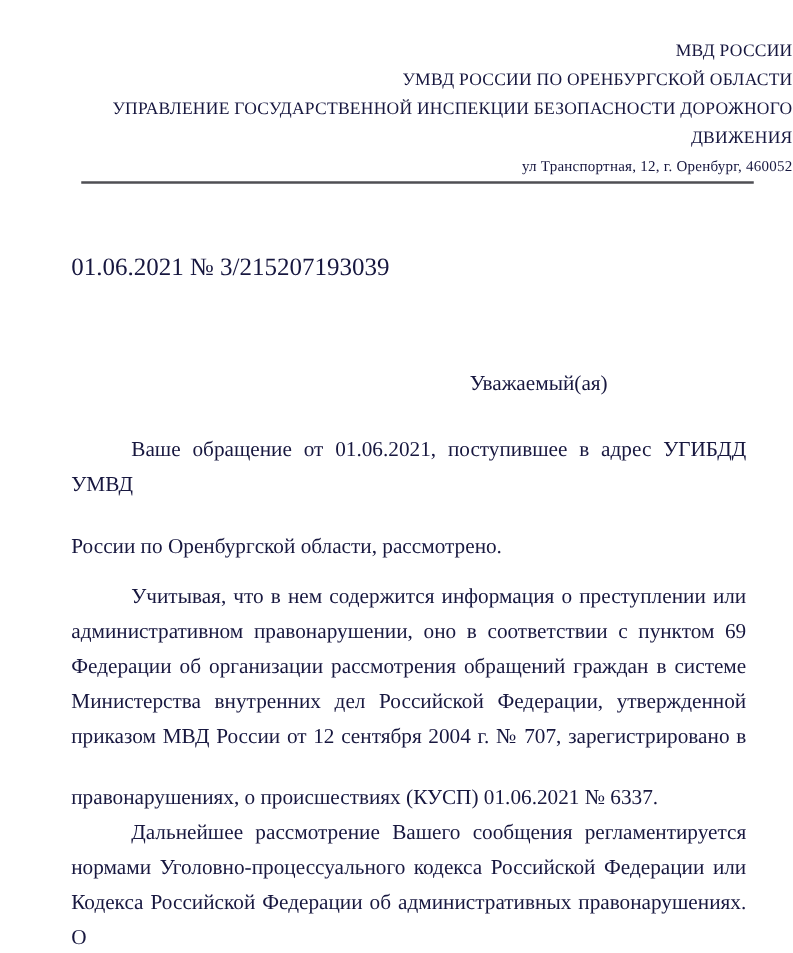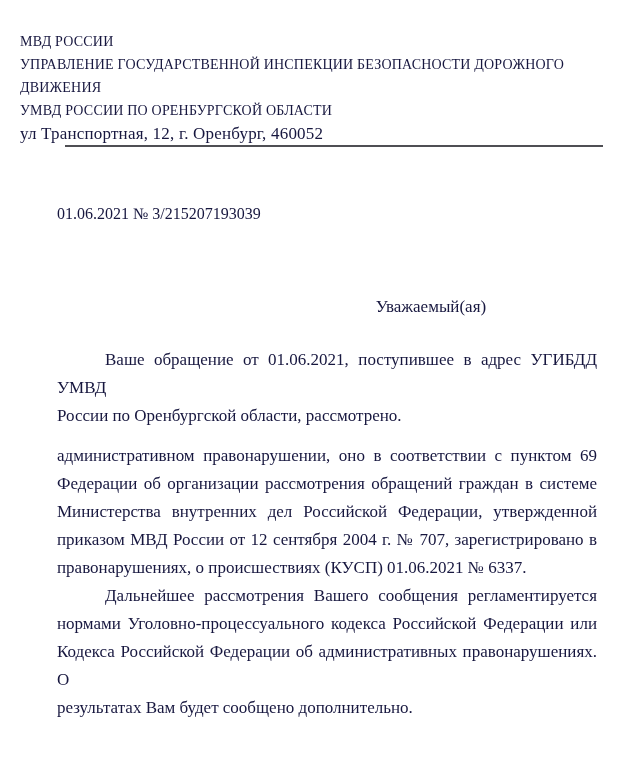--- a/index.html
+++ b/index.html
@@ -13,38 +13,38 @@
     height: 762px;
     background: #ffffff;
     font-family: "Liberation Serif", "DejaVu Serif", serif;
     color: #17173f;
     overflow: hidden;
     box-sizing: border-box;
   }
   
   .letterhead {
     padding-top: 30px;
-    text-align: left;
+    text-align: right;
     font-size: 14px;
     line-height: 23px;
     letter-spacing: 0.2px;
     padding-left: 20px;
   }
   .letterhead .addr {
-    font-size: 17px;
+    font-size: 12px;
   }
   .rule {
     margin: 0 31px 0 65px;
     height: 0;
     border-top: 2px solid #4f4f54;
   }
   
   .ref {
     margin: 56px 0 0 57px;
-    font-size: 16px;
+    font-size: 20px;
     line-height: 22px;
   }
   
   .greeting {
     margin: 70px 0 0 228px;
     font-size: 17px;
     line-height: 24px;
     text-align: center;
   }
   
@@ -58,57 +58,59 @@
   .ln {
     display: block;
     text-align: justify;
     text-align-last: justify;
     white-space: normal;
   }
   .ln.ind { text-indent: 48px; }
   .ln.last {
     text-align: left;
     text-align-last: left;
+    margin-top: 21px;
   }
 </style>
 </head>
 <body>
 
 <div class="page">
 
   <div class="letterhead">
     <div>МВД РОССИИ</div>
+    <div>УМВД РОССИИ ПО ОРЕНБУРГСКОЙ ОБЛАСТИ</div>
     <div>УПРАВЛЕНИЕ ГОСУДАРСТВЕННОЙ ИНСПЕКЦИИ БЕЗОПАСНОСТИ ДОРОЖНОГО ДВИЖЕНИЯ</div>
-    <div>УМВД РОССИИ ПО ОРЕНБУРГСКОЙ ОБЛАСТИ</div>
     <div class="addr">ул Транспортная, 12, г. Оренбург, 460052</div>
   </div>
 
   <div class="rule"></div>
 
   <div class="ref">01.06.2021 № 3/215207193039</div>
 
   <div class="greeting">Уважаемый(ая)</div>
 
   <div class="body">
 
     <p class="para gap-after">
       <span class="ln ind">Ваше обращение от 01.06.2021, поступившее в адрес УГИБДД УМВД</span>
       <span class="ln last">России по Оренбургской области, рассмотрено.</span>
     </p>
 
     <p class="para">
+      <span class="ln ind">Учитывая, что в нем содержится информация о преступлении или</span>
       <span class="ln">административном правонарушении, оно в соответствии с пунктом 69</span>
       <span class="ln">Федерации об организации рассмотрения обращений граждан в системе</span>
       <span class="ln">Министерства внутренних дел Российской Федерации, утвержденной</span>
       <span class="ln">приказом МВД России от 12 сентября 2004 г. № 707, зарегистрировано в</span>
       <span class="ln last">правонарушениях, о происшествиях (КУСП) 01.06.2021 № 6337.</span>
     </p>
 
     <p class="para">
-      <span class="ln ind">Дальнейшее рассмотрения Вашего сообщения регламентируется</span>
+      <span class="ln ind">Дальнейшее рассмотрение Вашего сообщения регламентируется</span>
       <span class="ln">нормами Уголовно-процессуального кодекса Российской Федерации или</span>
       <span class="ln">Кодекса Российской Федерации об административных правонарушениях. О</span>
       <span class="ln last">результатах Вам будет сообщено дополнительно.</span>
     </p>
 
   </div>
 
 </div>
 
 </body></html>

